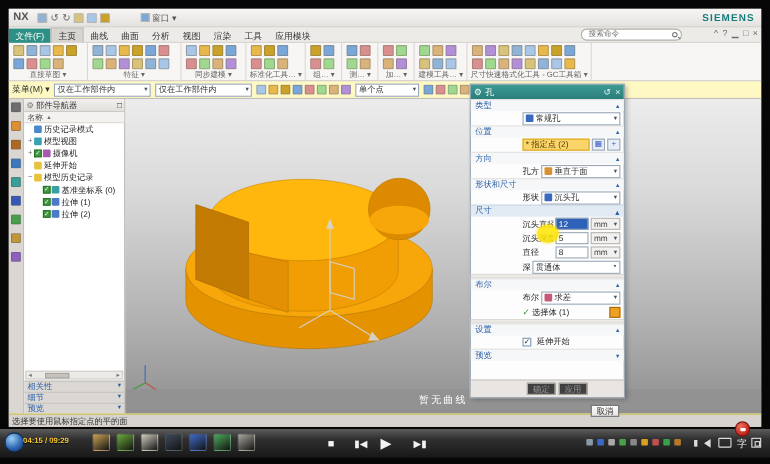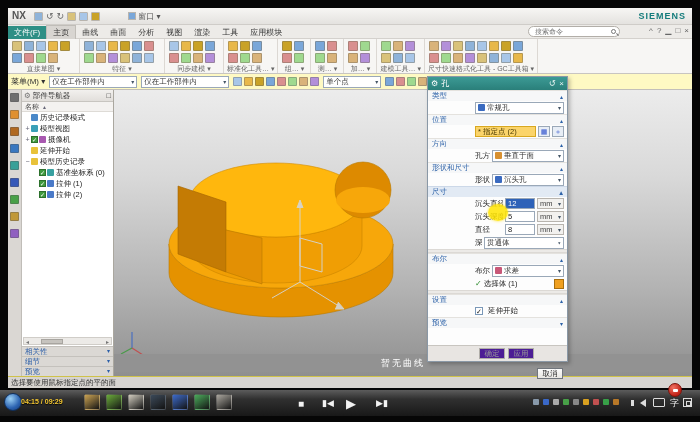--- a/index.html
+++ b/index.html
@@ -90,21 +90,21 @@
   .dval.sel{background:#2e62b8;color:#fff;}
   .dunit{width:27px;height:11px;background:#f2f1ef;border:1px solid #b8b4ae;display:flex;align-items:center;justify-content:space-between;padding:0 2px;color:#444;}
   .dunit .arr{font-size:6px;color:#456;}
   .ptfield{flex:1;height:11px;background:#fbd46a;border:1px solid #d8a820;display:flex;align-items:center;padding:0 2px;color:#4a3a00;white-space:nowrap;overflow:hidden;}
   .ptbtn{width:12px;height:11px;border:1px solid #9aa8b8;background:#e8eef6;color:#35c;font-size:7px;line-height:10px;text-align:center;}
   .dgap{height:4px;background:#eceae7;border-top:1px solid #dcd9d5;border-bottom:1px solid #dcd9d5;}
   .chkbox{width:8px;height:8px;border:1px solid #7a98b8;background:#fff;color:#222;font-size:7px;line-height:7px;text-align:center;margin-right:3px;}
   .cube{width:10px;height:10px;background:#f0a020;border:1px solid #a86f10;}
   .dfoot{position:absolute;left:0;right:0;bottom:0;height:16px;background:#e8e5e2;border-top:1px solid #c8c5c0;
          display:flex;align-items:center;justify-content:flex-end;gap:3px;padding:0 4px;}
-  .dbtn{min-width:26px;height:11px;font-size:7.5px;line-height:10px;text-align:center;border:1px solid #b0ada8;background:#4c1d95;color:#999;padding:0 3px;}
+  .dbtn{min-width:26px;height:11px;font-size:7.5px;line-height:10px;text-align:center;border:1px solid #b0ada8;background:#404040;color:#999;padding:0 3px;}
   .dbtn.on{border:1px solid #70757c;background:linear-gradient(#fbfbfb,#e8e6e2);color:#222;margin-top:40px;}
   .cursor-dot{position:absolute;left:60px;top:127px;width:20px;height:17px;border-radius:50%;
               background:rgba(255,228,0,.85);box-shadow:0 0 3px rgba(255,220,0,.8);z-index:60;}
   
   .player{position:absolute;left:0;top:390px;width:700px;height:26px;
           background:linear-gradient(#5c5c5c,#303030 35%,#181818);z-index:80;}
   .orb{position:absolute;left:4px;top:3px;width:18px;height:18px;border-radius:50%;
        background:radial-gradient(circle at 35% 30%,#9ad0f5,#2b62b0 60%,#163a74);border:1px solid #10305e;}
   .tstamp{position:absolute;left:21px;top:8px;color:#f5c832;font-size:7px;font-weight:bold;text-shadow:0 1px 1px #000;white-space:nowrap;}
   .tbicons{position:absolute;left:84px;top:4px;display:flex;gap:6px;}

